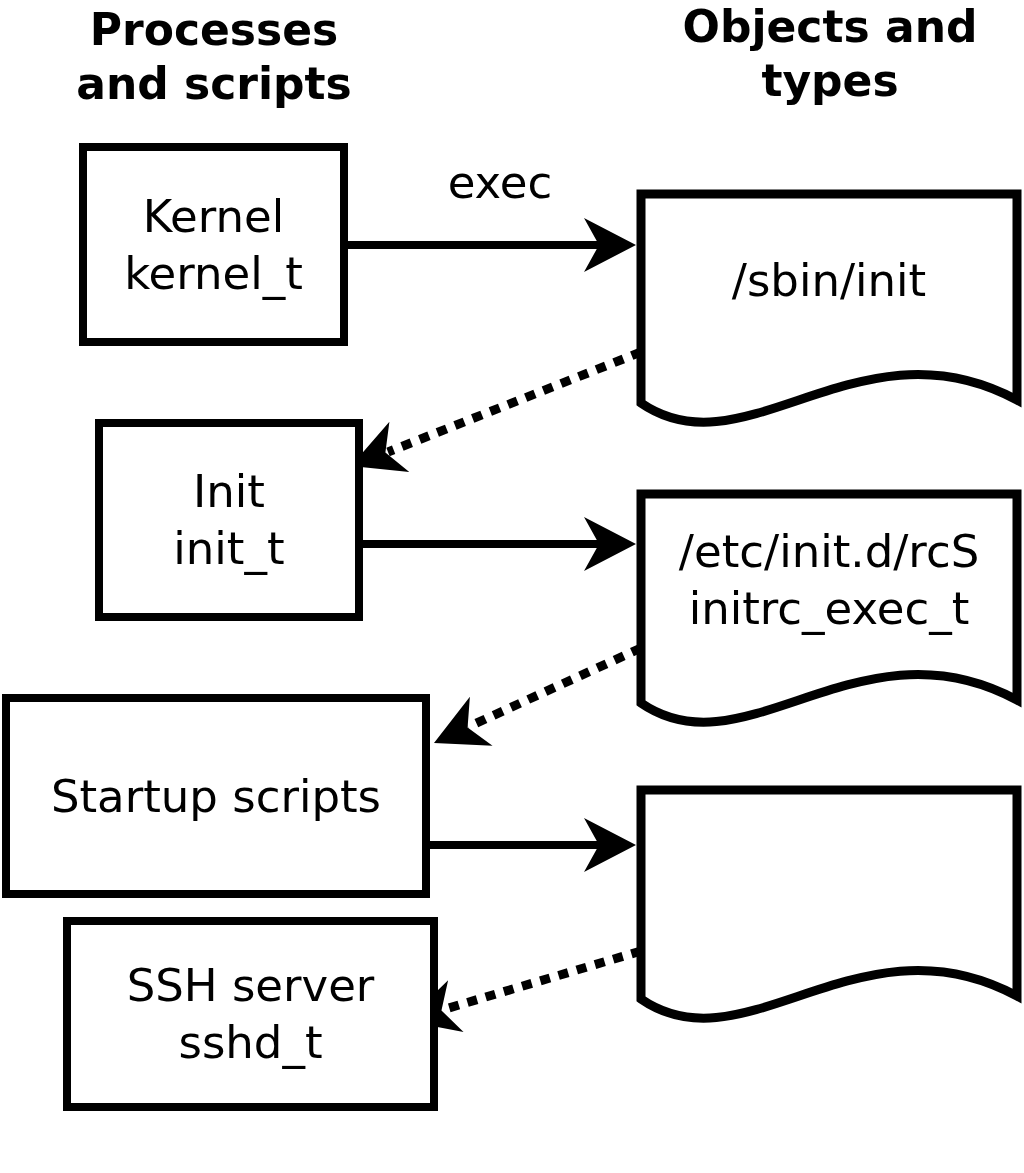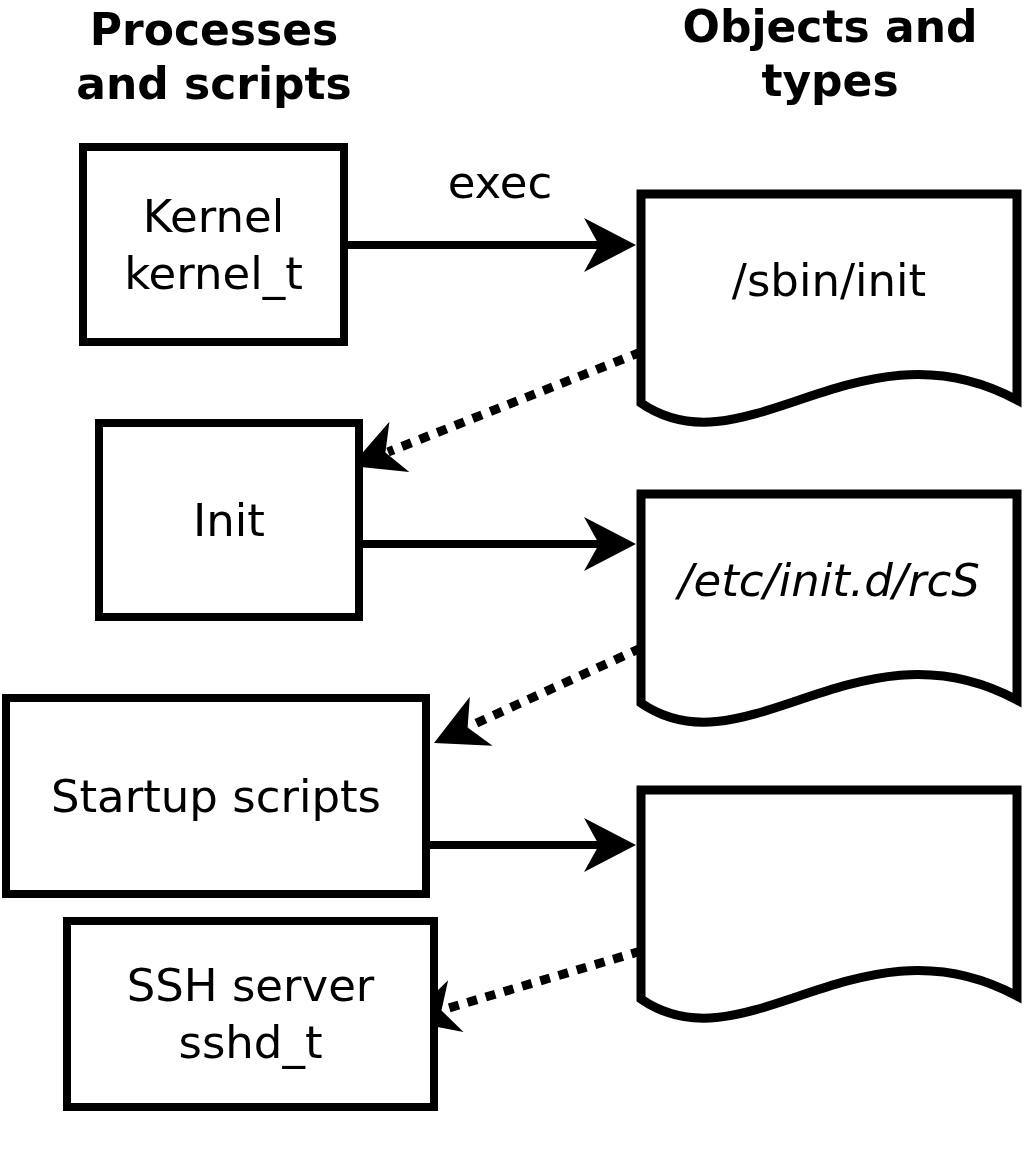--- a/index.html
+++ b/index.html
@@ -117,31 +117,33 @@
     <div>Objects and</div>
     <div>types</div>
   </div>
 
   <div class="pbox" style="left:79px; top:143px; width:269px; height:203px;">
     <div>Kernel</div>
     <div>kernel_t</div>
   </div>
   <div class="pbox" style="left:79px; top:419px; width:268px; height:202px;margin-left:16px;">
     <div>Init</div>
+    <div>init_t</div>
   </div>
   <div class="pbox" style="left:2px; top:694px; width:428px; height:204px;text-align:right;">
     <div>Startup scripts</div>
   </div>
   <div class="pbox" style="left:27px; top:917px; width:375px; height:194px;margin-left:36px;">
     <div>SSH server</div>
     <div>sshd_t</div>
   </div>
 
   <div class="doc-label" style="top:196px; height:168px;">
     <div>/sbin/init</div>
   </div>
-  <div class="doc-label" style="top:496px; height:168px;font-style:italic;">
+  <div class="doc-label" style="top:496px; height:168px;">
     <div>/etc/init.d/rcS</div>
+    <div>initrc_exec_t</div>
   </div>
 
   <div class="edge-label">exec</div>
 
 </div>
 
 </body></html>

